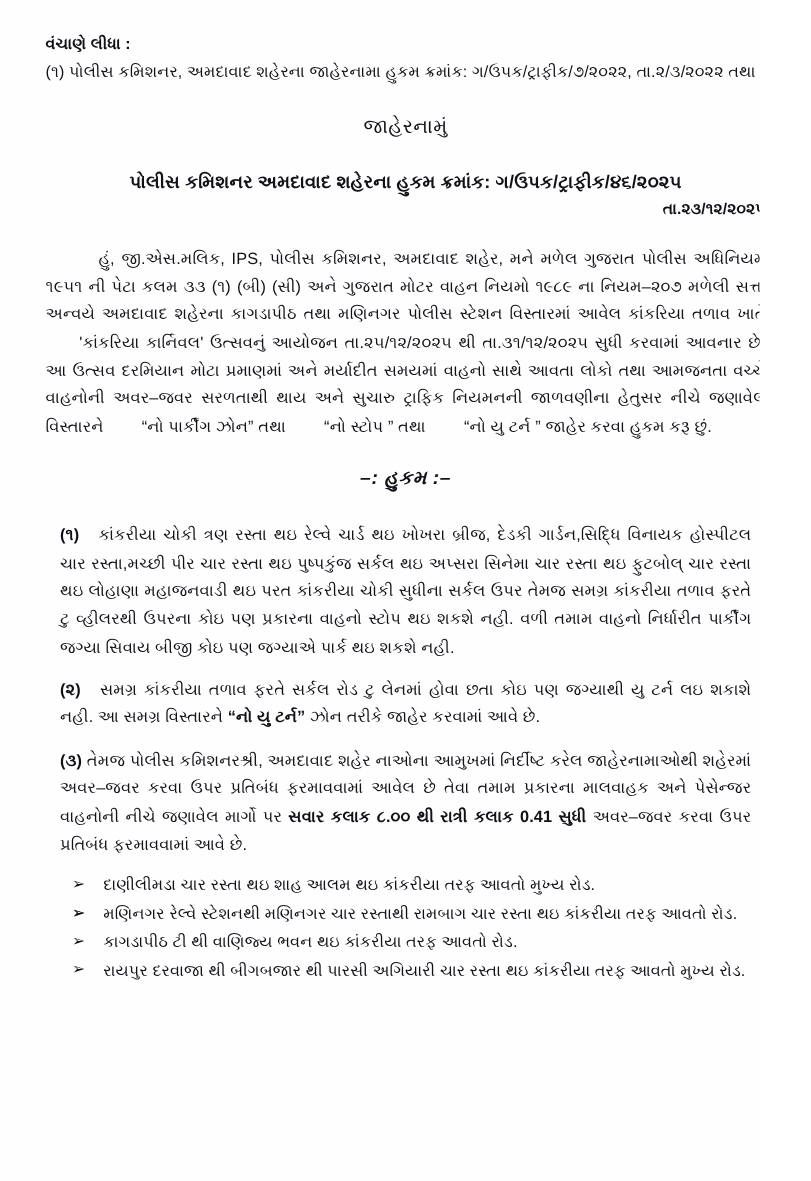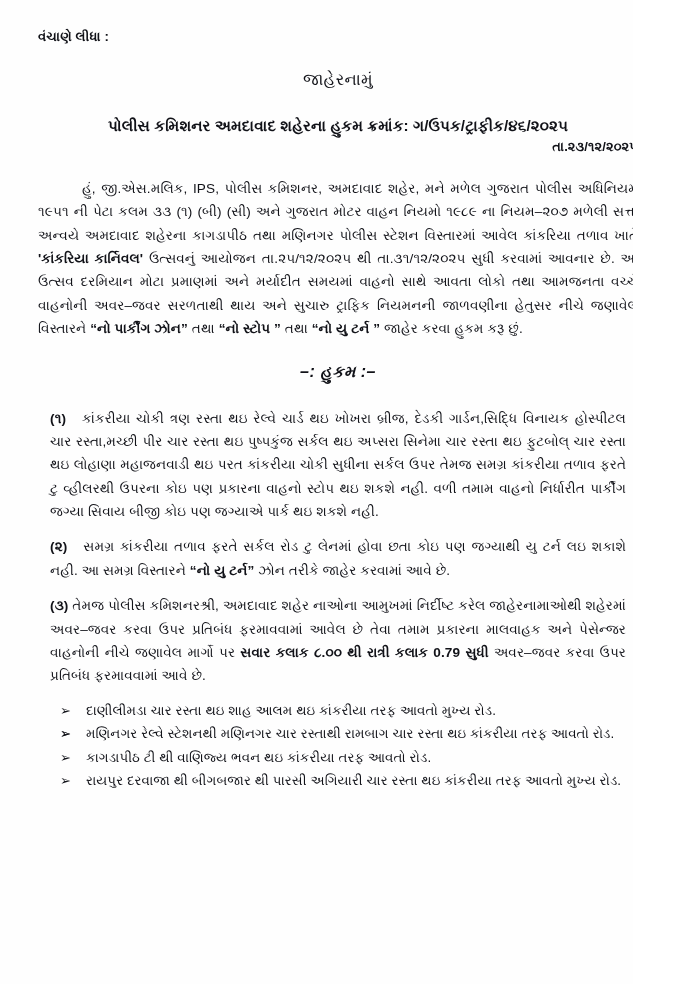--- a/index.html
+++ b/index.html
@@ -83,21 +83,21 @@
   }
 
   .body-para {
     font-size: 13.6px;
     line-height: 1.72;
     text-align: justify;
     text-justify: inter-word;
     margin: 22px 0 0 0;
     text-indent: 44px;
   }
-  .body-para b { font-weight: 700; }
+  .body-para b { font-weight: 400; margin-left: 28px; }
 
   .hukam-head {
     text-align: center;
     font-size: 16px;
     font-weight: 700;
     margin: 22px 0 0 0;
     letter-spacing: 0.5px;
     font-style: italic;
   }
 
@@ -140,38 +140,39 @@
 
 <div id="page">
 
   <div id="scanline"></div>
   <div id="scanline2"></div>
 
   <div id="content">
 
     <div class="guj pref-head">વંચાણે લીધા :</div>
 
+    <p class="guj pref-item">(૧) પોલીસ કમિશનર, અમદાવાદ શહેરના જાહેરનામા હુકમ  ક્રમાંક: ગ/ઉપક/ટ્રાફીક/૭/૨૦૨૨, તા.૨/૩/૨૦૨૨ તથા</p>
 
 
     <div class="guj title-main">જાહેરનામું</div>
 
     <div class="guj title-order">પોલીસ કમિશનર અમદાવાદ શહેરના હુકમ  ક્રમાંક: ગ/ઉપક/ટ્રાફીક/૪૬/૨૦૨૫</div>
 
     <div class="guj title-date">તા.૨૩/૧૨/૨૦૨૫</div>
 
     <p class="guj body-para"><span>હું, જી.એસ.મલિક, IPS, પોલીસ કમિશનર, અમદાવાદ શહેર, મને મળેલ ગુજરાત પોલીસ અધિનિયમ ૧૯૫૧ ની પેટા કલમ ૩૩ (૧) (બી) (સી) અને ગુજરાત મોટર વાહન નિયમો ૧૯૮૯ ના નિયમ–૨૦૭ મળેલી સત્તા અન્વયે અમદાવાદ શહેરના કાગડાપીઠ તથા મણિનગર પોલીસ સ્ટેશન વિસ્તારમાં આવેલ કાંકરિયા તળાવ ખાતે </span><b>'કાંકરિયા કાર્નિવલ'</b><span> ઉત્સવનું આયોજન તા.૨૫/૧૨/૨૦૨૫ થી તા.૩૧/૧૨/૨૦૨૫ સુધી કરવામાં આવનાર છે. આ ઉત્સવ દરમિયાન મોટા પ્રમાણમાં અને મર્યાદીત સમયમાં વાહનો સાથે આવતા લોકો તથા આમજનતા વચ્ચે વાહનોની અવર–જવર સરળતાથી થાય અને સુચારુ ટ્રાફિક નિયમનની જાળવણીના હેતુસર નીચે જણાવેલ વિસ્તારને </span><b>“નો પાર્કીંગ ઝોન”</b><span> તથા </span><b>“નો સ્ટોપ ”</b><span> તથા </span><b>“નો યુ ટર્ન ”</b><span> જાહેર કરવા હુકમ કરૂ છું.</span></p>
 
     <div class="guj hukam-head">–: હુકમ :–</div>
 
     <p class="guj clause first"><span class="num">(૧)</span><span class="gap"></span><span>કાંકરીયા ચોકી ત્રણ રસ્તા થઇ રેલ્વે ચાર્ડ થઇ ખોખરા બ્રીજ, દેડકી ગાર્ડન,સિદ્ધિ વિનાયક હોસ્પીટલ ચાર રસ્તા,મચ્છી પીર ચાર રસ્તા થઇ પુષ્પકુંજ સર્કલ થઇ અપ્સરા સિનેમા ચાર રસ્તા થઇ ફુટબોલ્ ચાર રસ્તા થઇ લોહાણા મહાજનવાડી થઇ પરત કાંકરીયા ચોકી સુધીના સર્કલ ઉપર તેમજ સમગ્ર કાંકરીયા તળાવ ફરતે ટુ વ્હીલરથી ઉપરના કોઇ પણ પ્રકારના વાહનો સ્ટોપ થઇ શકશે નહી. વળી તમામ વાહનો નિર્ધારીત પાર્કીંગ જગ્યા સિવાય બીજી કોઇ પણ જગ્યાએ પાર્ક થઇ શકશે નહી.</span></p>
 
     <p class="guj clause"><span class="num">(૨)</span><span class="gap"></span><span>સમગ્ર કાંકરીયા તળાવ ફરતે સર્કલ રોડ ટુ લેનમાં હોવા છતા કોઇ પણ જગ્યાથી યુ ટર્ન લઇ શકાશે નહી. આ સમગ્ર વિસ્તારને </span><b>“નો યુ ટર્ન”</b><span> ઝોન તરીકે જાહેર કરવામાં આવે છે.</span></p>
 
     <p class="guj clause"><span class="num">(૩)</span>
-      <span>તેમજ પોલીસ કમિશનરશ્રી, અમદાવાદ શહેર નાઓના આમુખમાં નિર્દીષ્ટ કરેલ જાહેરનામાઓથી શહેરમાં અવર–જવર કરવા ઉપર પ્રતિબંધ ફરમાવવામાં આવેલ છે તેવા તમામ પ્રકારના માલવાહક અને પેસેન્જર વાહનોની નીચે જણાવેલ માર્ગો પર </span><b>સવાર કલાક ૮.૦૦ થી રાત્રી કલાક 0.79 સુધી</b><span> અવર–જવર કરવા ઉપર પ્રતિબંધ ફરમાવવામાં આવે છે.</span></p>
+      <span>તેમજ પોલીસ કમિશનરશ્રી, અમદાવાદ શહેર નાઓના આમુખમાં નિર્દીષ્ટ કરેલ જાહેરનામાઓથી શહેરમાં અવર–જવર કરવા ઉપર પ્રતિબંધ ફરમાવવામાં આવેલ છે તેવા તમામ પ્રકારના માલવાહક અને પેસેન્જર વાહનોની નીચે જણાવેલ માર્ગો પર </span><b>સવાર કલાક ૮.૦૦ થી રાત્રી કલાક 0.41 સુધી</b><span> અવર–જવર કરવા ઉપર પ્રતિબંધ ફરમાવવામાં આવે છે.</span></p>
 
     <ul class="roads">
       <li><span class="bullet guj">➢</span><span class="guj">દાણીલીમડા ચાર રસ્તા થઇ શાહ આલમ થઇ કાંકરીયા તરફ આવતો મુખ્ય રોડ.</span></li>
       <li><span class="bullet guj">➢</span></li>
       <li><span class="bullet guj">➢</span><span class="guj">મણિનગર રેલ્વે સ્ટેશનથી મણિનગર ચાર રસ્તાથી રામબાગ ચાર રસ્તા થઇ કાંકરીયા તરફ આવતો રોડ.</span></li>
       <li><span class="bullet guj">➢</span><span class="guj">કાગડાપીઠ ટી થી વાણિજ્ય ભવન થઇ કાંકરીયા તરફ આવતો રોડ.</span></li>
       <li><span class="bullet guj">➢</span><span class="guj">રાયપુર દરવાજા થી બીગબજાર થી પારસી અગિયારી ચાર રસ્તા થઇ કાંકરીયા તરફ આવતો મુખ્ય રોડ.</span></li>
     </ul>
 
   </div>

